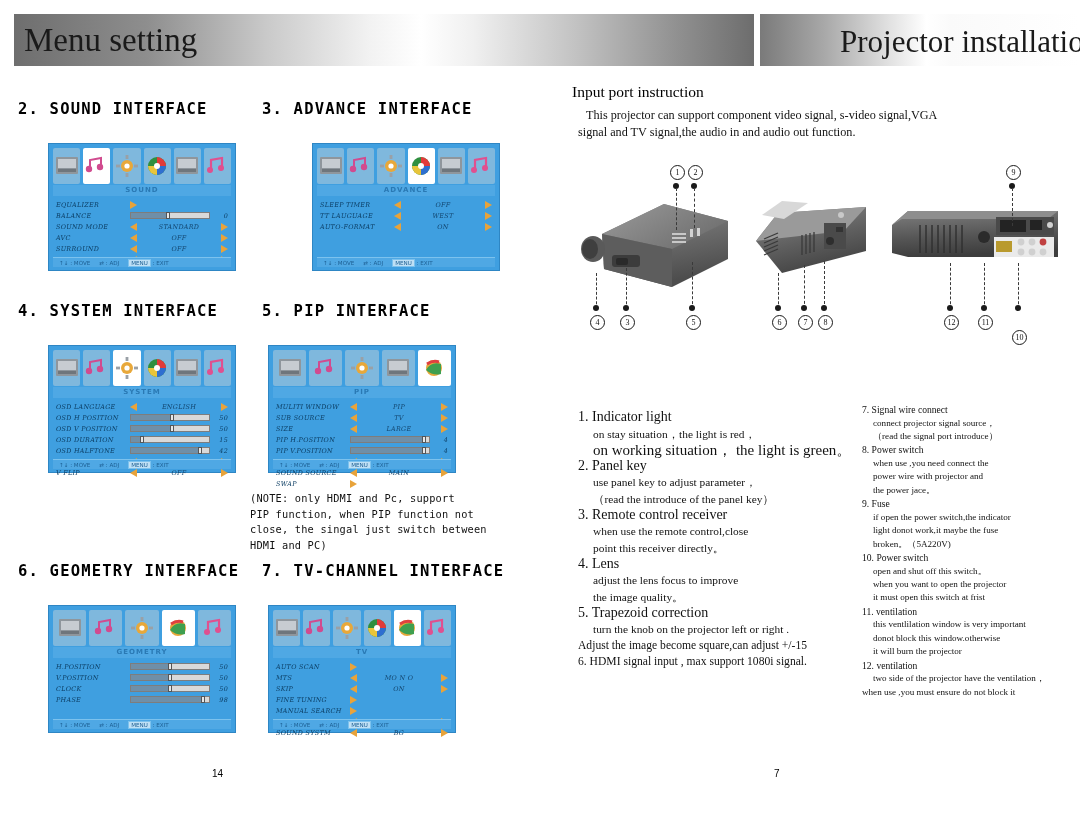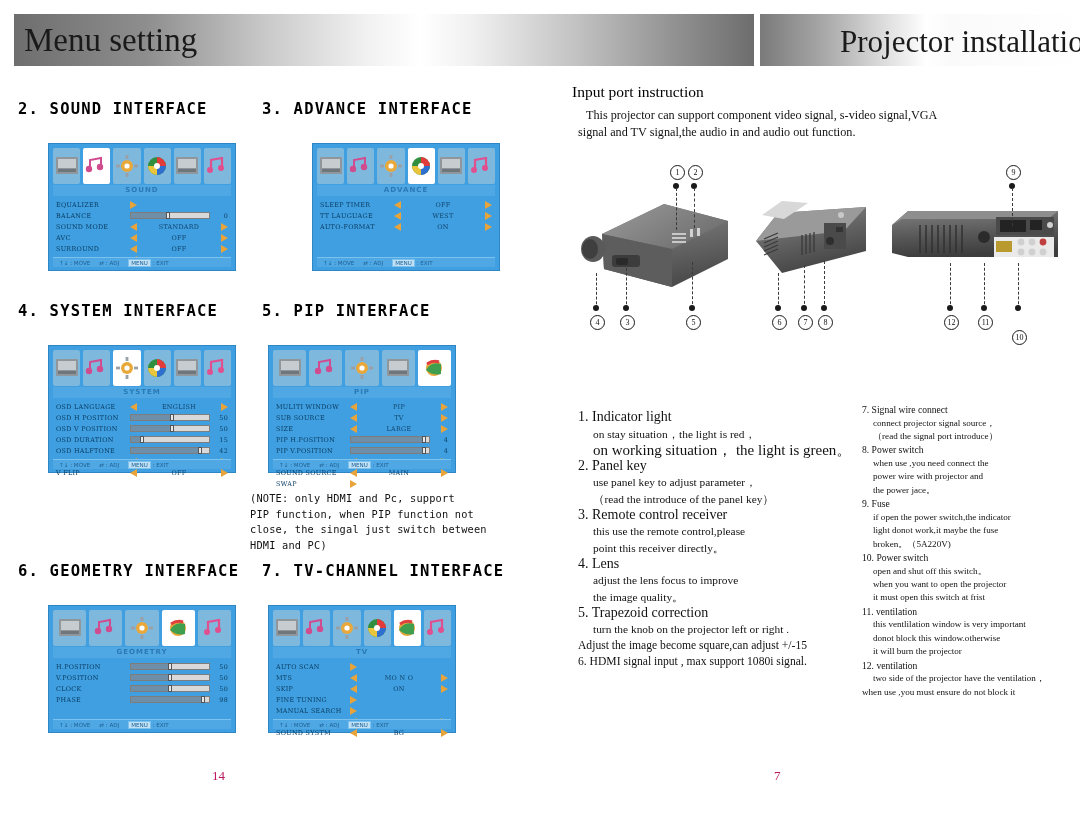--- a/index.html
+++ b/index.html
@@ -29,21 +29,21 @@
     border:1px solid #2e86c4;box-sizing:border-box;}
   .osd-icons{position:absolute;left:4px;top:4px;right:4px;height:36px;display:flex;gap:3px;}
   .ico{flex:1;border-radius:2px;background:#7fb8dd;display:flex;align-items:center;
     justify-content:center;position:relative;overflow:hidden;}
   .ico.sel{background:#ffffff;}
   .ico svg{width:26px;height:24px;display:block;}
   .osd-title{position:absolute;left:4px;top:41px;right:4px;height:11px;
     background:#4fa8e4;color:#2a79b4;font-family:"DejaVu Sans",sans-serif;
     font-size:7px;letter-spacing:1px;text-align:center;line-height:11px;
     font-weight:bold;}
-  .osd-body{position:absolute;left:7px;top:55px;right:7px;bottom:16px;}
+  .osd-body{position:absolute;left:7px;top:55px;right:7px;bottom:16px;font-style:italic;}
   .row{display:flex;align-items:center;height:11px;font-family:"DejaVu Serif",serif;
     font-size:6.4px;color:#0b3d63;letter-spacing:.3px;}
   .row .lbl{width:74px;white-space:nowrap;}
   .row .ctl{flex:1;display:flex;align-items:center;position:relative;height:9px;}
   .arrL,.arrR{width:0;height:0;border-top:4px solid transparent;border-bottom:4px solid transparent;}
   .arrL{border-right:7px solid #e8a33a;}
   .arrR{border-left:7px solid #e8a33a;}
   .val{flex:1;text-align:center;color:#12456e;font-size:6.4px;white-space:nowrap;}
   .bar{position:relative;height:7px;background:#d9d9d9;border:1px solid #7d7d7d;
     box-sizing:border-box;flex:1;}
@@ -77,21 +77,21 @@
   .col-b .li.f{font-size:9.1px;line-height:13.4px;}
 
   
   .fig{position:absolute;}
   .callout{position:absolute;width:13px;height:13px;border-radius:50%;
     border:1.3px solid #1a1a1a;background:#fff;display:flex;align-items:center;
     justify-content:center;font-family:"Liberation Serif",serif;font-size:8px;color:#111;}
   .dot{position:absolute;width:6px;height:6px;border-radius:50%;background:#1a1a1a;}
   .leader{position:absolute;width:0;border-left:1.2px dashed #3a3a3a;}
 
-  .pagenum{position:absolute;font-family:Liberation Serif, serif;font-size:13px;color:#be185d;}
+  .pagenum{position:absolute;font-family:Liberation Sans, sans-serif;font-size:10px;color:#000000;}
 </style>
 </head>
 <body>
 
 <div class="page">
 
   <div class="banner banner-left"></div>
   <div class="banner banner-right"></div>
   <div class="banner-title title-left">Menu setting</div>
   <div class="banner-title title-right">Projector installation</div>
@@ -966,21 +966,21 @@
   </div>
 
   <div class="list-col col-a" style="left:578px;top:409px;width:280px;">
       <span class="li h">1.  Indicator light</span>
       <span class="li s">on stay situation，the light is red，</span>
       <span class="li s2">on working situation， the light is green。</span>
       <span class="li h">2.  Panel key</span>
       <span class="li s">use panel key to adjust parameter，</span>
       <span class="li s">（read the introduce of the panel key）</span>
       <span class="li h">3.  Remote control receiver</span>
-      <span class="li s">this use the remote control,please</span>
+      <span class="li s">when use the remote control,close</span>
       <span class="li s">point this receiver directly。</span>
       <span class="li h">4.  Lens</span>
       <span class="li s">adjust the lens focus to improve</span>
       <span class="li s">the image quality。</span>
       <span class="li h">5.  Trapezoid correction</span>
       <span class="li s">turn the knob on the projector left or right .</span>
       <span class="li f">Adjust the image become square,can adjust +/-15</span>
       <span class="li f">6.  HDMI signal input , max support 1080i signal.</span>
     </div>
   <div class="list-col col-b" style="left:862px;top:403px;width:215px;">

